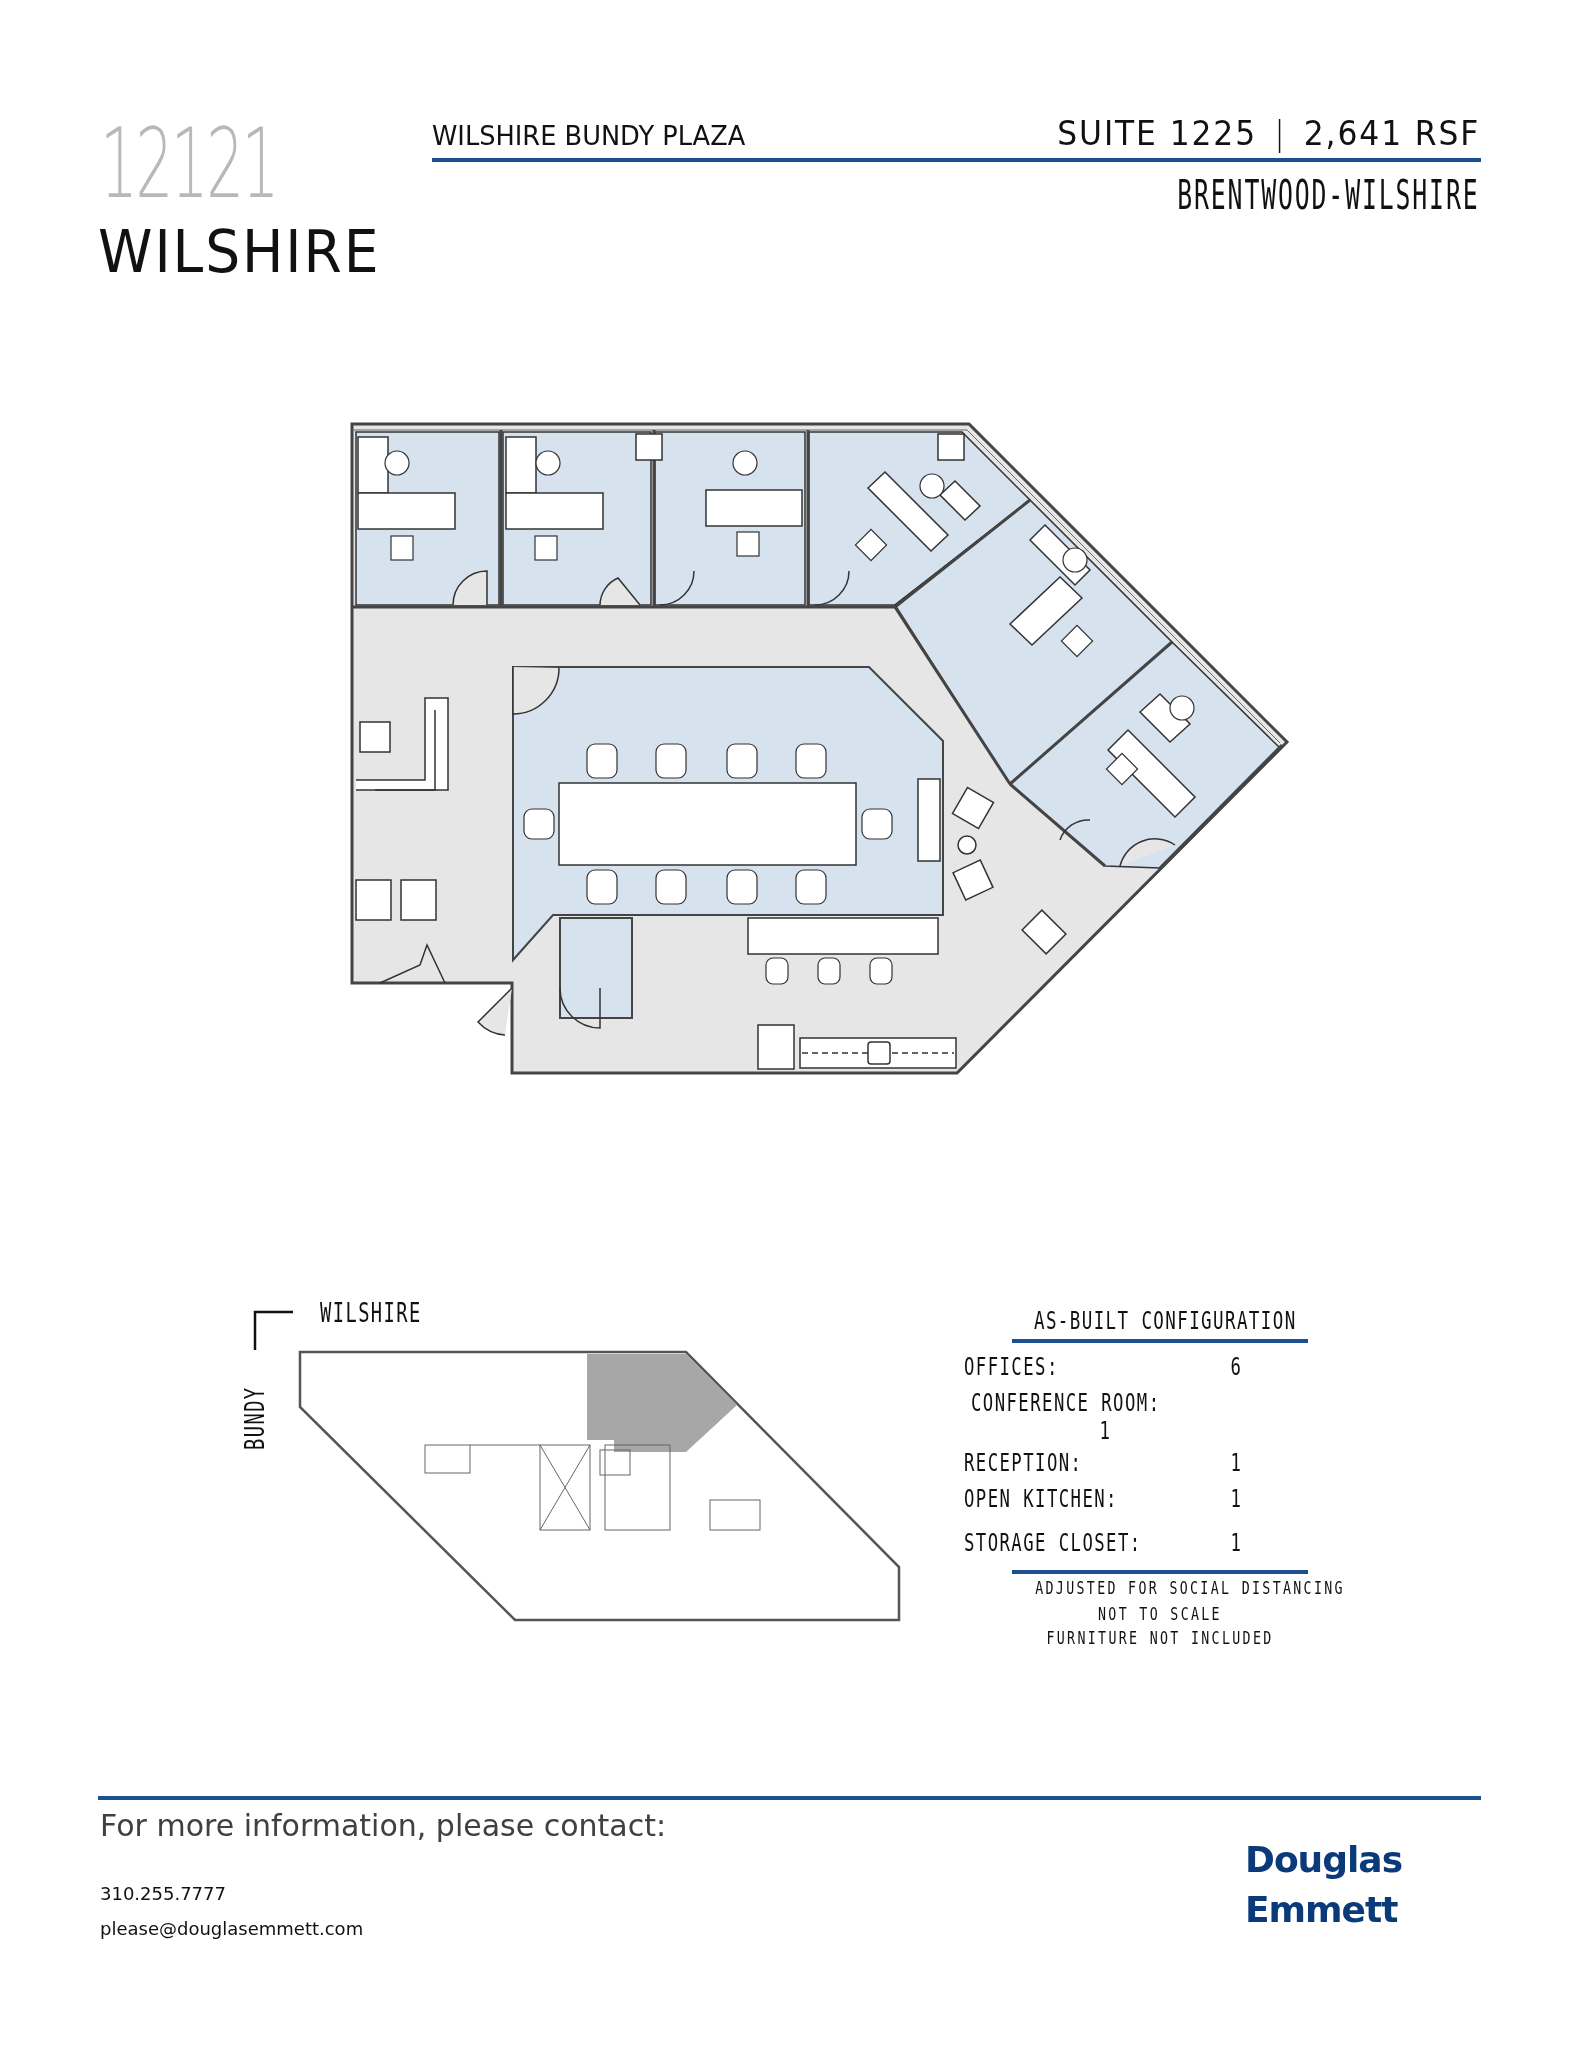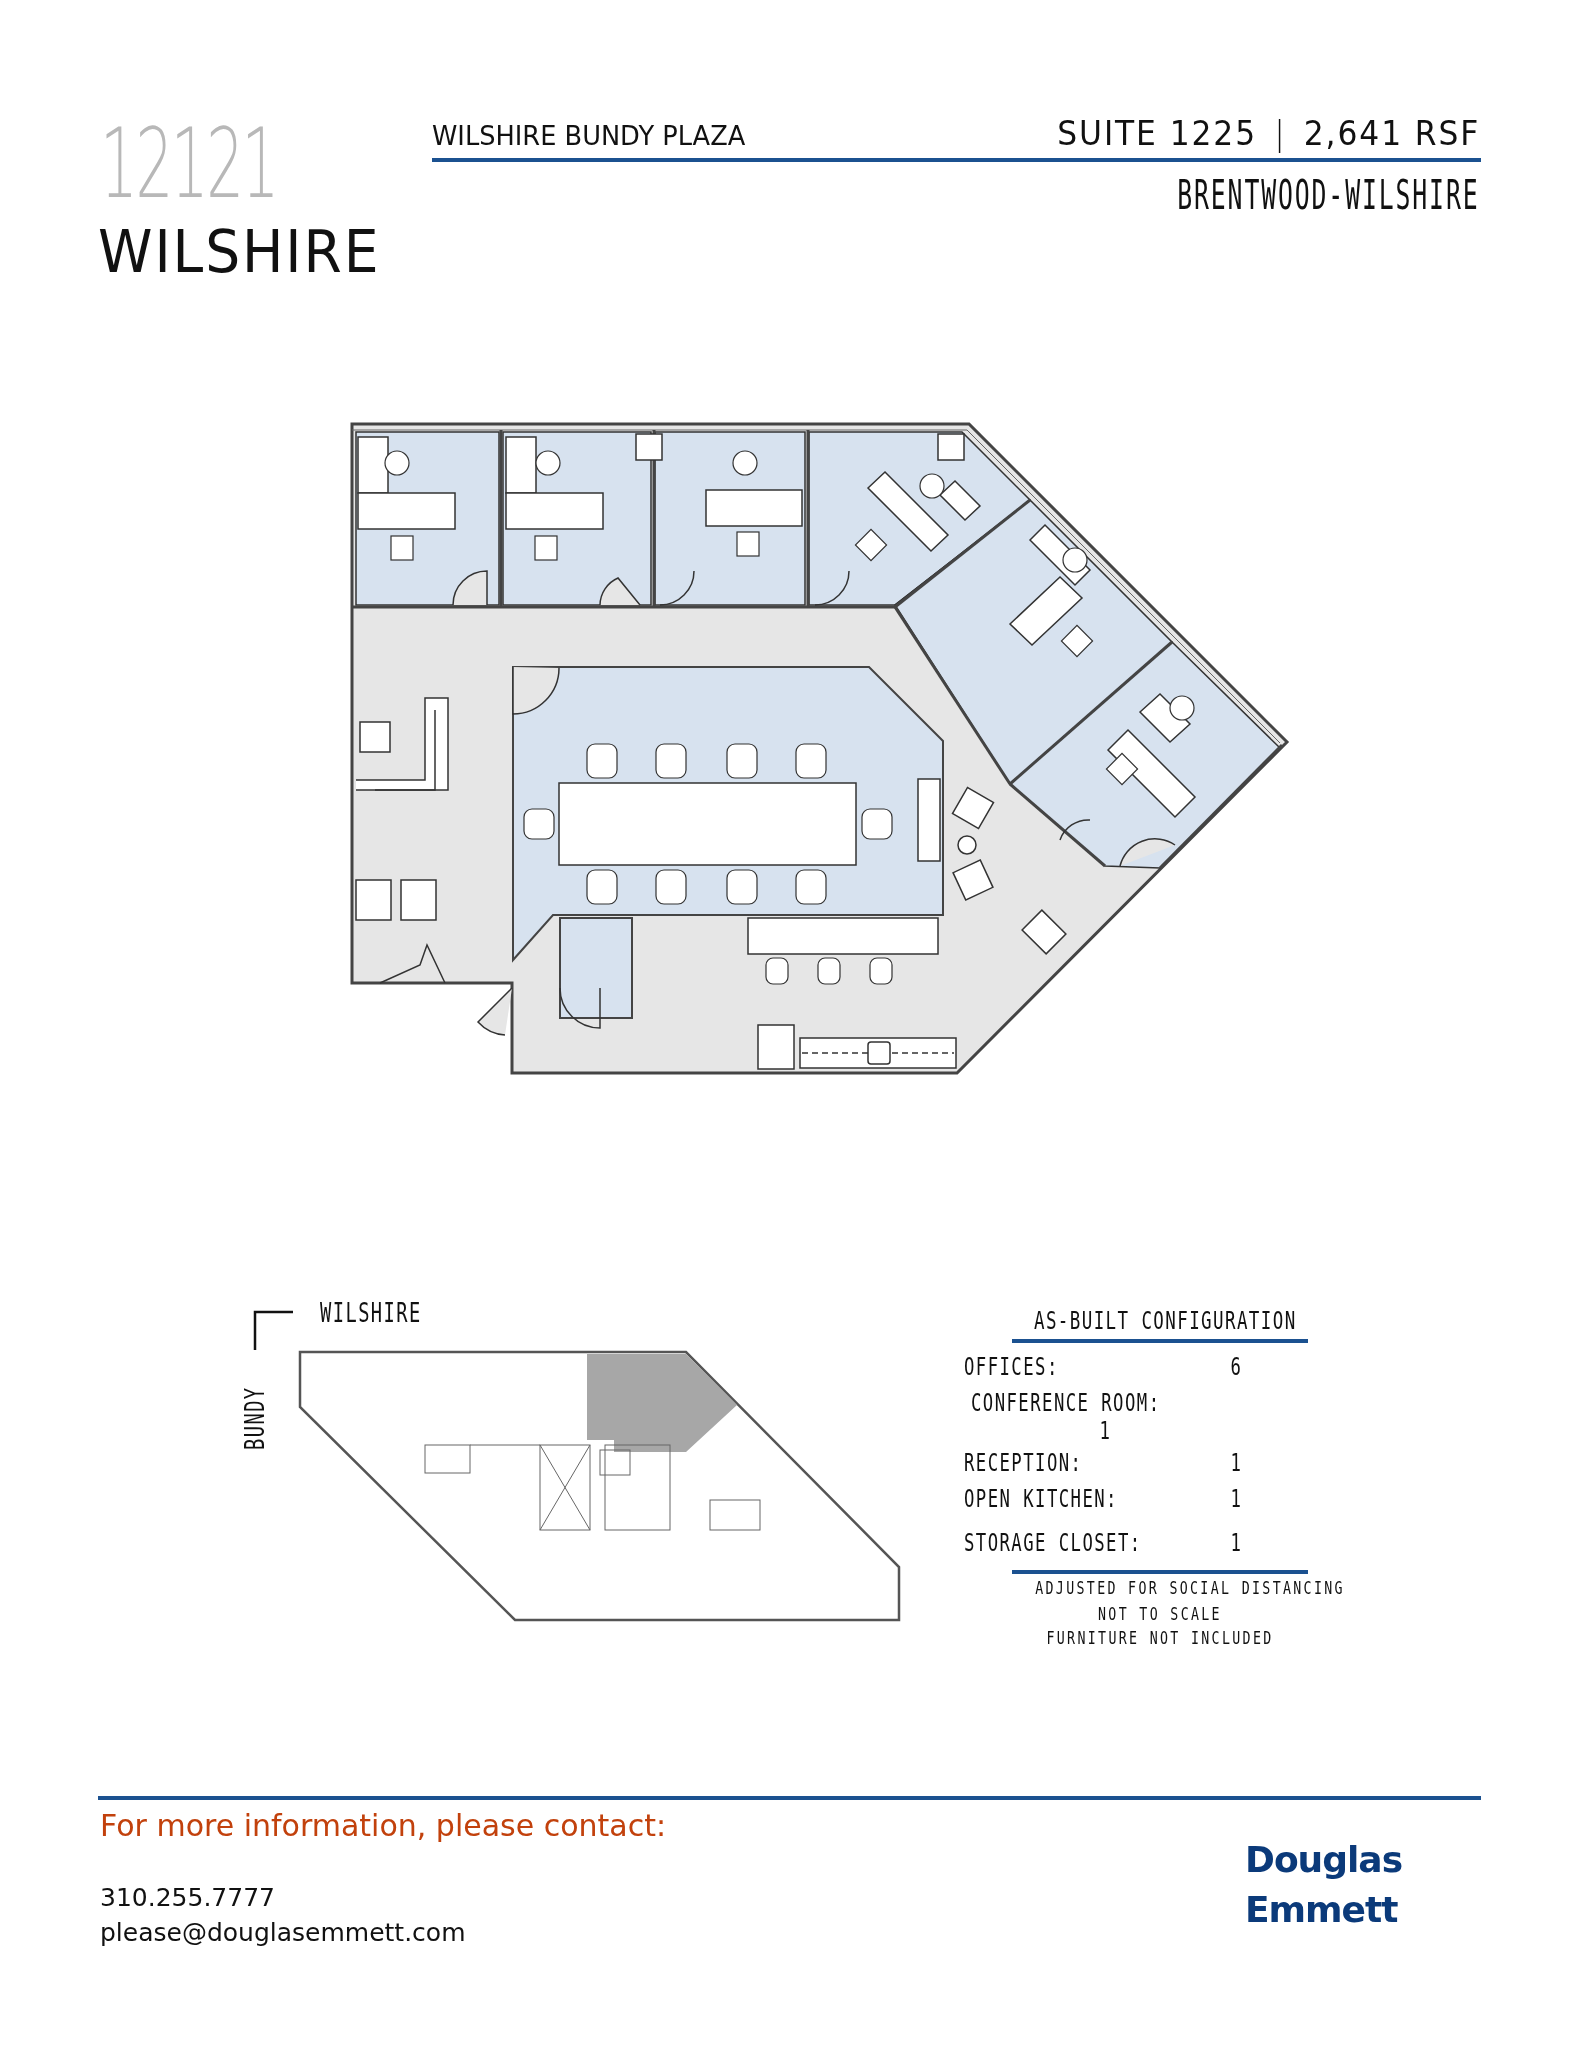--- a/index.html
+++ b/index.html
@@ -12,22 +12,22 @@
   .suite{right:103px;top:114px;font-size:33px;color:#111;letter-spacing:2px;font-family:"DejaVu Sans",sans-serif;transform:scaleX(0.95);transform-origin:right top;white-space:nowrap;}
   .suite .sep{margin:0 18px;font-weight:300;}
   .submarket{right:104px;top:172px;font-size:40px;color:#111;letter-spacing:3px;font-family:"DejaVu Sans Mono",monospace;transform:scaleX(0.62);transform-origin:right top;white-space:nowrap;font-weight:300;}
   svg{position:absolute;left:0;top:0;}
   .cond{font-family:"DejaVu Sans Mono",monospace;transform-origin:left top;white-space:nowrap;color:#111;}
   .cfg-title{left:1034px;top:1306px;font-size:25px;transform:scaleX(0.7);letter-spacing:2px;}
   .cfg-row{left:964px;width:278px;height:44px;display:flex;justify-content:space-between;align-items:center;}
   .cfg-row span{font-family:"DejaVu Sans Mono",monospace;font-size:24px;letter-spacing:2px;display:inline-block;transform:scaleX(0.72);transform-origin:left center;}
   .cfg-row span.val{transform-origin:right center;}
   .note{font-family:"DejaVu Sans Mono",monospace;font-size:17px;letter-spacing:3px;white-space:nowrap;text-align:center;width:320px;left:1000px;transform:scaleX(0.78);transform-origin:center top;color:#111;}
-  .contact-head{left:100px;top:1808px;font-size:30px;color:#c2410c;font-family:"DejaVu Sans",sans-serif;}
-  .contact-line{left:100px;font-size:25px;color:#111;font-family:"DejaVu Sans",sans-serif;}
+  .contact-head{left:100px;top:1808px;font-size:30px;color:#404040;font-family:"DejaVu Sans",sans-serif;}
+  .contact-line{left:100px;font-size:18px;color:#111;font-family:"DejaVu Sans",sans-serif;}
   .logo{left:1245px;top:1835px;color:#0b3a7a;font-family:"DejaVu Sans",sans-serif;font-weight:bold;font-size:36px;line-height:50px;letter-spacing:-1px;}
   .street-lbl{font-family:"DejaVu Sans Mono",monospace;font-size:22px;letter-spacing:2px;color:#111;white-space:nowrap;}
 </style>
 </head>
 <body>
 
 <div class="abs addr-num">12121</div>
 <div class="abs addr-street">WILSHIRE</div>
 <div class="abs bldg-name">WILSHIRE BUNDY PLAZA</div>
 <div class="abs rule" style="left:432px;top:158px;width:1049px;height:4px;"></div>

